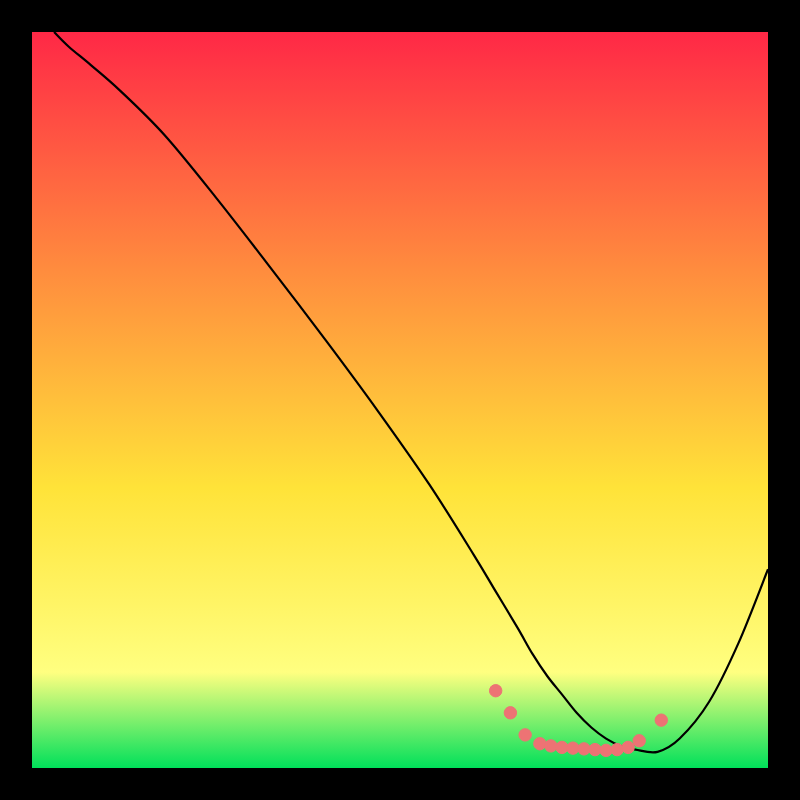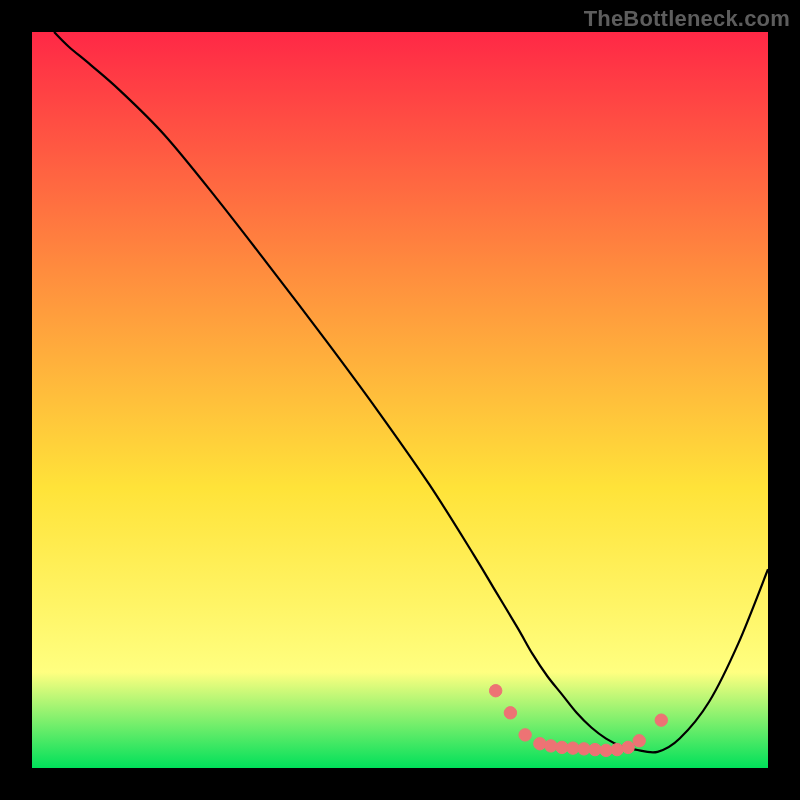--- a/index.html
+++ b/index.html
@@ -38,21 +38,20 @@
   svg {
     display: block;
     width: 736px;
     height: 736px;
   }
 </style>
 </head>
 <body>
 
 <div class="outer">
-  <div class="brand">TheBottleneck.com</div>
 
   <div class="plot-frame">
     <svg id="chart-svg" viewBox="0 0 736 736">
       <defs>
         <linearGradient id="bg-grad" x1="0" y1="0" x2="0" y2="1">
           <stop id="g0" offset="0%" stop-color="#ff2846"></stop>
           <stop id="g1" offset="32%" stop-color="#ff8b3e"></stop>
           <stop id="g2" offset="62%" stop-color="#ffe339"></stop>
           <stop id="g3" offset="87%" stop-color="#ffff80"></stop>
           <stop id="g4" offset="100%" stop-color="#00e05a"></stop>

